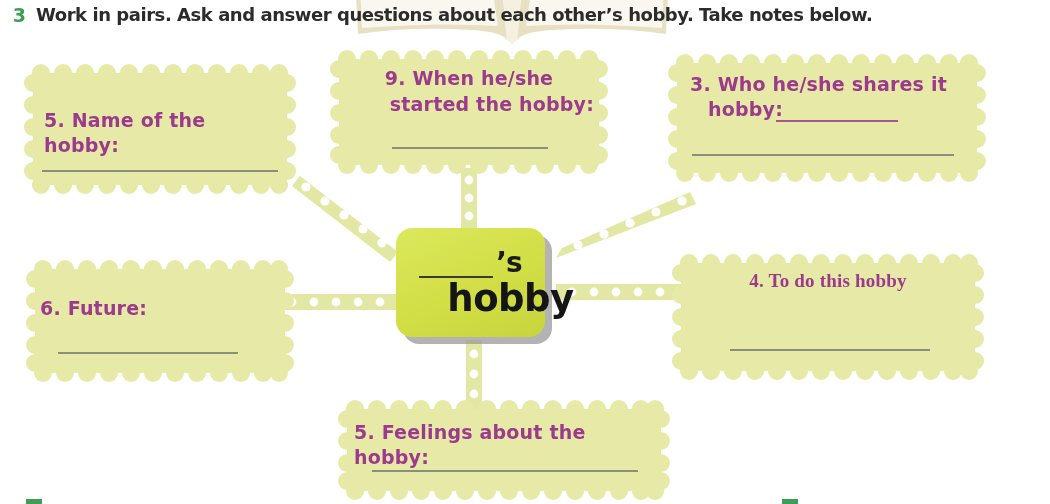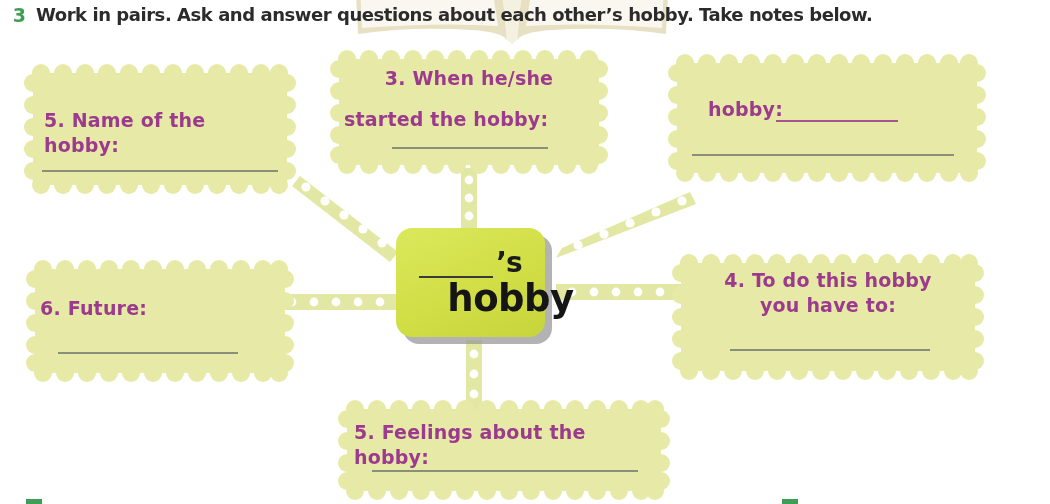--- a/index.html
+++ b/index.html
@@ -351,22 +351,22 @@
         <circle cx="9" cy="85" r="9"></circle>
         <circle cx="9" cy="105" r="9"></circle>
       <circle cx="269" cy="19" r="9"></circle>
         <circle cx="269" cy="41" r="9"></circle>
         <circle cx="269" cy="63" r="9"></circle>
         <circle cx="269" cy="85" r="9"></circle>
         <circle cx="269" cy="105" r="9"></circle>
     </g>
   </svg>
   <div class="stamp-inner">
-    <div class="q-text" style="left:14px; top:16px; width:250px; text-align:center;">3. When he/she</div>
-    <div class="q-text" style="left:14px; top:57px; width:250px; text-align:left;">started the hobby:</div>
+    <div class="q-text" style="left:14px; top:16px; width:250px; text-align:center;">9. When he/she</div>
+    <div class="q-text" style="left:14px; top:42px; width:250px; text-align:right;">started the hobby:</div>
     <div class="rule" style="left:62px; top:97px; width:156px;"></div>
   </div>
 </div>
 
 <div class="stamp" style="left:668px; top:54px; width:318px; height:128px;">
   <svg class="stamp-svg" viewBox="0 0 318 128" preserveAspectRatio="none">
     <rect x="9" y="9" width="300" height="110" fill="#e7eaa6"></rect>
     <g fill="#e7eaa6">
       <circle cx="17" cy="9" r="9"></circle>
         <circle cx="39" cy="9" r="9"></circle>
@@ -402,20 +402,21 @@
         <circle cx="9" cy="85" r="9"></circle>
         <circle cx="9" cy="107" r="9"></circle>
       <circle cx="309" cy="19" r="9"></circle>
         <circle cx="309" cy="41" r="9"></circle>
         <circle cx="309" cy="63" r="9"></circle>
         <circle cx="309" cy="85" r="9"></circle>
         <circle cx="309" cy="107" r="9"></circle>
     </g>
   </svg>
   <div class="stamp-inner">
+    <div class="q-text" style="left:22px; top:18px; width:286px;">3. Who he/she shares it</div>
     <div class="q-text" style="left:40px; top:43px; width:120px;">hobby:</div>
     <div class="rule-thin" style="left:108px; top:66px; width:122px;"></div>
     <div class="rule" style="left:24px; top:100px; width:262px;"></div>
   </div>
 </div>
 
 <div class="stamp" style="left:672px; top:254px; width:312px; height:126px;">
   <svg class="stamp-svg" viewBox="0 0 312 126" preserveAspectRatio="none">
     <rect x="9" y="9" width="294" height="108" fill="#e7eaa6"></rect>
     <g fill="#e7eaa6">
@@ -453,22 +454,21 @@
         <circle cx="9" cy="85" r="9"></circle>
         <circle cx="9" cy="107" r="9"></circle>
       <circle cx="303" cy="19" r="9"></circle>
         <circle cx="303" cy="41" r="9"></circle>
         <circle cx="303" cy="63" r="9"></circle>
         <circle cx="303" cy="85" r="9"></circle>
         <circle cx="303" cy="107" r="9"></circle>
     </g>
   </svg>
   <div class="stamp-inner">
-    <div class="q-text" style="left:20px; top:14px; width:272px; text-align:center;">4. To do this hobby</div>
-    <div class="q-text" style="left:20px; top:39px; width:272px; text-align:center;">you have to:</div>
+    <div class="q-text" style="left:20px; top:14px; width:272px; text-align:center;font-family:Liberation Serif, serif;">4. To do this hobby</div>
     <div class="rule" style="left:58px; top:95px; width:200px;"></div>
   </div>
 </div>
 
 <div class="stamp" style="left:338px; top:400px; width:332px; height:100px;">
   <svg class="stamp-svg" viewBox="0 0 332 100" preserveAspectRatio="none">
     <rect x="9" y="9" width="314" height="82" fill="#e7eaa6"></rect>
     <g fill="#e7eaa6">
       <circle cx="17" cy="9" r="9"></circle>
         <circle cx="39" cy="9" r="9"></circle>

